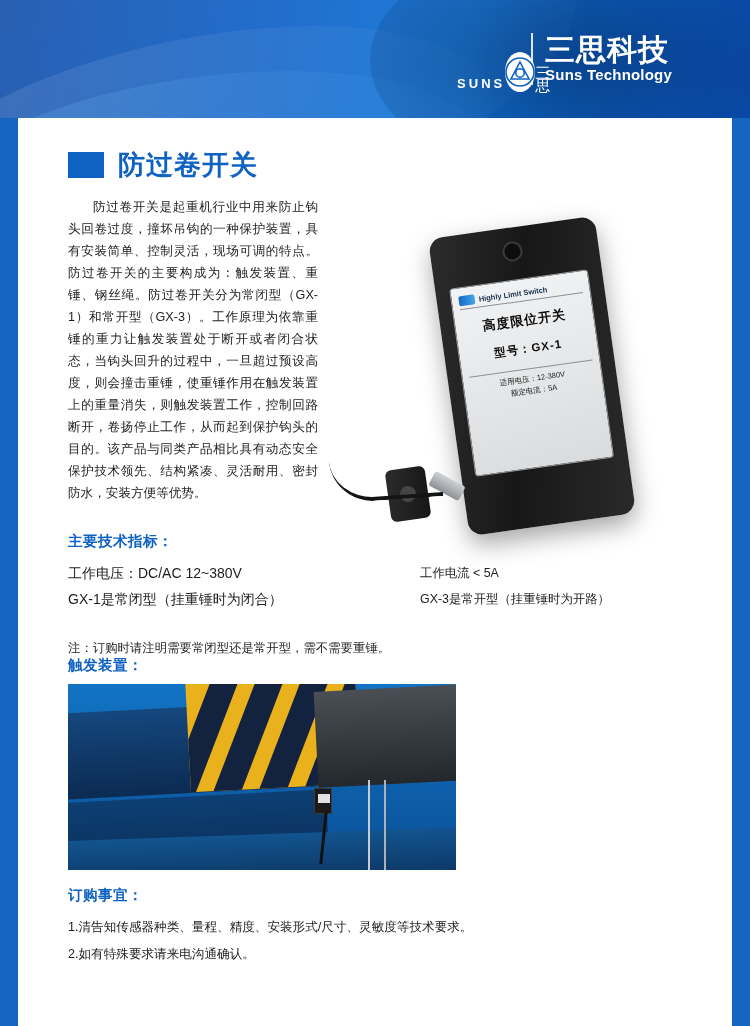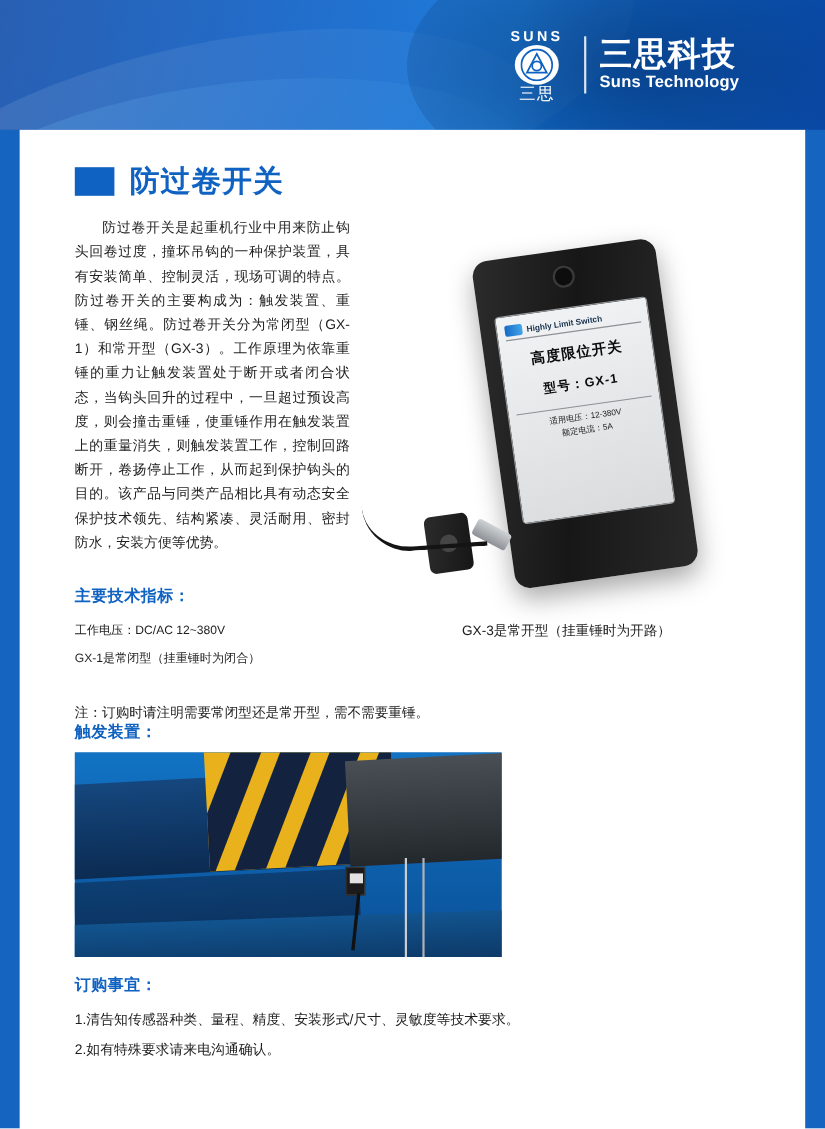--- a/index.html
+++ b/index.html
@@ -51,21 +51,21 @@
     background:radial-gradient(ellipse at center, rgba(4,38,92,0.55), rgba(4,38,92,0));
   }
 
   
   .logo-wrap {
     position:absolute; right:78px; top:26px;
     display:flex; align-items:center; gap:12px;
   }
   .logo-mark {
     position:relative; width:62px; height:66px;
-    display:flex; flex-direction:column; align-items:center; justify-content:flex-start;
+    display:flex; align-items:flex-end; justify-content:flex-start;
   }
   .logo-mark .suns-word {
     font-size:13px; font-weight:bold; letter-spacing:3px;
     color:#ffffff; line-height:13px; margin-bottom:2px;
   }
   .logo-mark .circle {
     width:40px; height:40px; border-radius:50%;
     background:#ffffff;
     display:flex; align-items:center; justify-content:center;
     position:relative;
@@ -174,21 +174,21 @@
   .sec-head {
     position:absolute; left:68px;
     font-size:14.5px; font-weight:bold; color:#0f62c2; letter-spacing:0.5px;
   }
   #spec-head { top:414px; }
   #install-head { top:538px; }
   #order-head  { top:768px;text-align:center; }
 
   .spec-list {
     position:absolute; left:68px; top:442px; width:330px;
-    font-size:11px; line-height:26px; color:#1d1d1d;
+    font-size:14px; line-height:26px; color:#1d1d1d;
   }
   .spec-list-right {
     position:absolute; left:420px; top:442px; width:300px;
     font-size:12.4px; line-height:26px; color:#1d1d1d;
   }
   .spec-note {
     position:absolute; left:68px; top:520px; width:620px;
     font-size:12.4px; line-height:20px; color:#1d1d1d;
   }
 
@@ -318,20 +318,21 @@
       <div class="cable-gland"></div>
       <div class="cable"></div>
     </div>
 
     <div class="sec-head" id="spec-head">主要技术指标：</div>
     <div class="spec-list">
       <div>工作电压：DC/AC 12~380V</div>
       <div>GX-1是常闭型（挂重锤时为闭合）</div>
     </div>
     <div class="spec-list-right">
+      <div>工作电流 &lt; 5A</div>
       <div>GX-3是常开型（挂重锤时为开路）</div>
     </div>
     <div class="spec-note">注：订购时请注明需要常闭型还是常开型，需不需要重锤。</div>
 
     <div class="sec-head" id="install-head">触发装置：</div>
     <div class="install-photo">
       <div class="ip-sky"></div>
       <div class="ip-girder"></div>
       <div class="ip-stripe-box">
         <i style="left:0px"></i>

